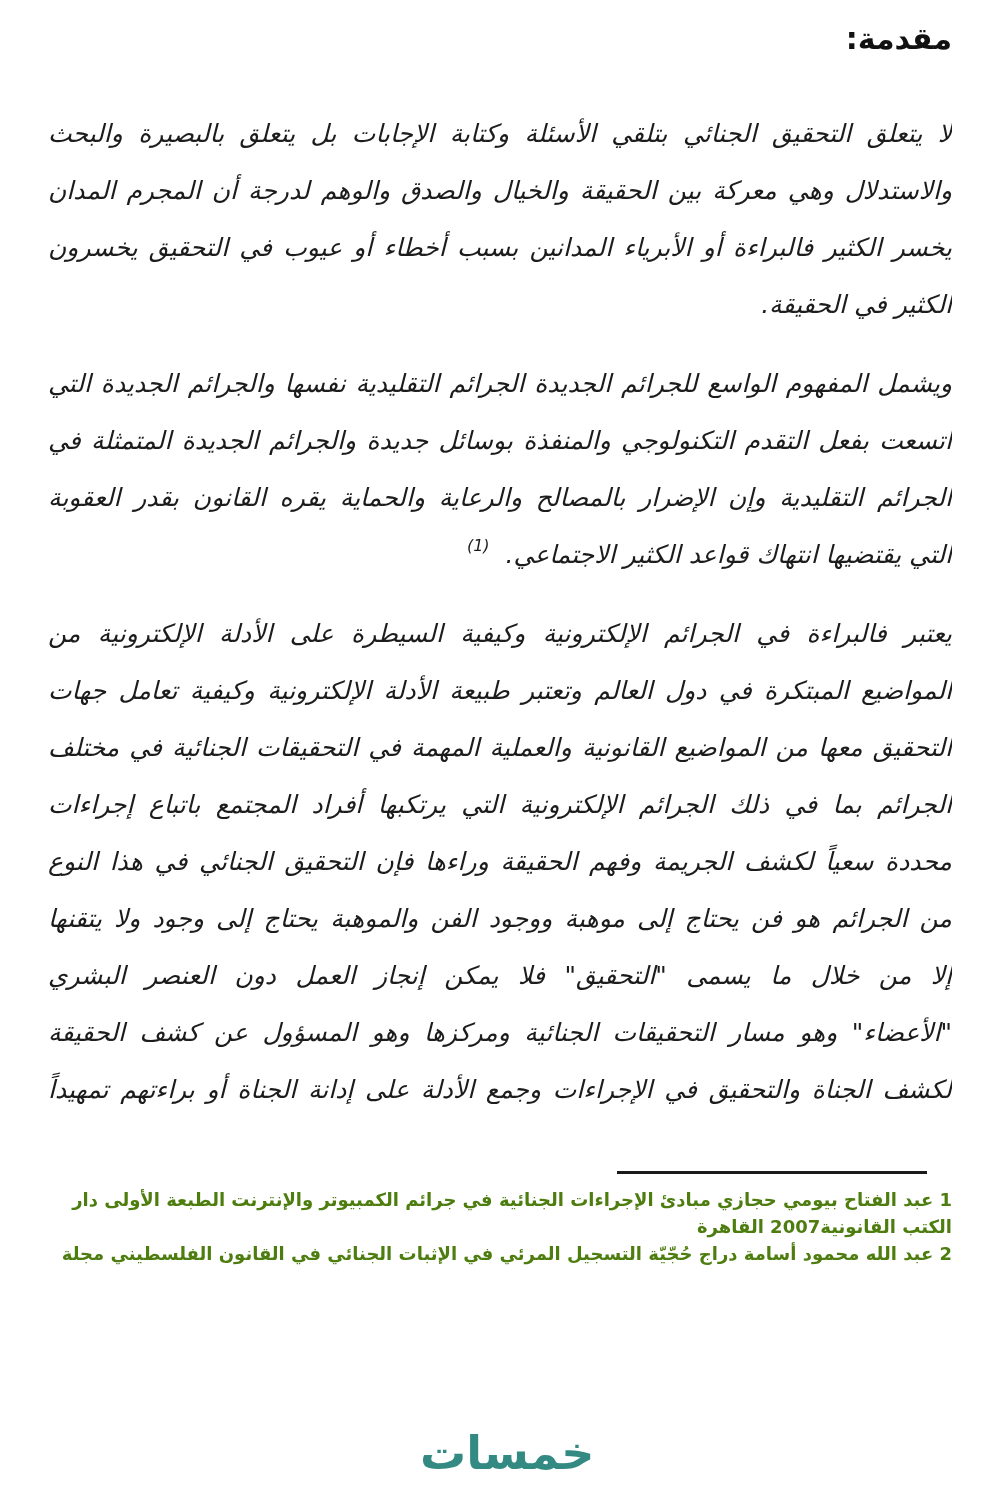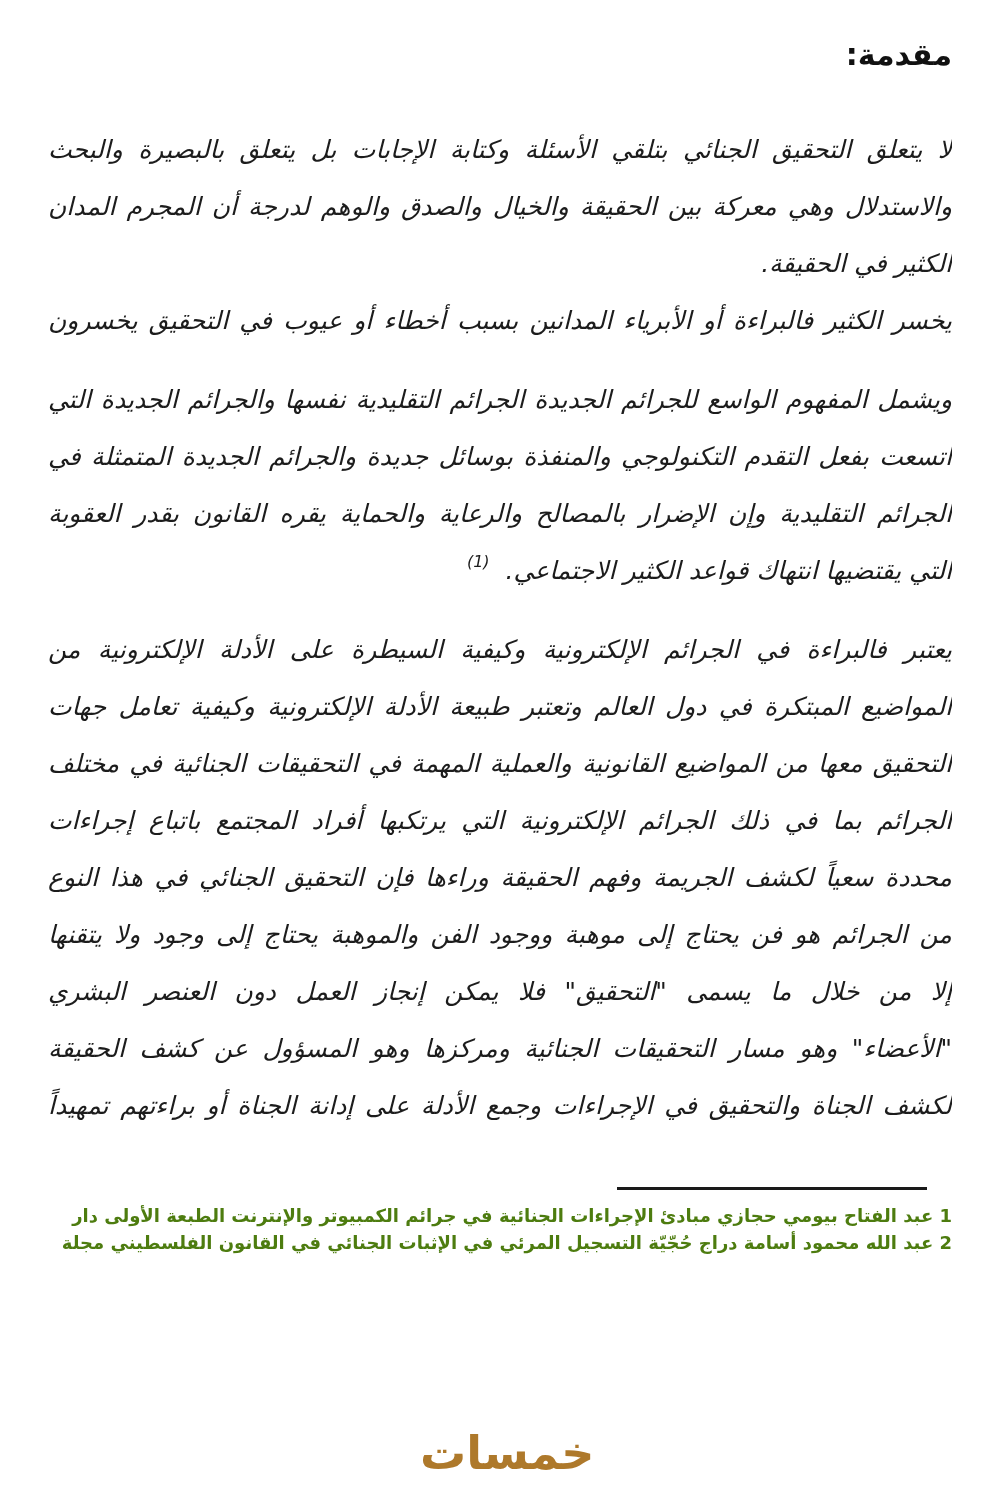--- a/index.html
+++ b/index.html
@@ -2,21 +2,21 @@
 <html lang="ar" dir="rtl"><head>
 <meta charset="utf-8">
 <style>
   html, body { margin: 0; padding: 0; background: #ffffff; }
   .page {
     position: relative;
     width: 1000px;
     height: 1507px;
     box-sizing: border-box;
     background: #ffffff;
-    padding: 16px 48px;
+    padding: 0 48px;
     overflow: hidden;
     direction: rtl;
     font-family: "DejaVu Sans", sans-serif;
     color: #1c1c1c;
   }
   .title {
     margin: 0;
     padding-top: 16px;
     height: 46px;
     line-height: 46px;
@@ -66,37 +66,37 @@
     text-align: right;
     overflow: hidden;
   }
   .watermark {
     position: absolute;
     left: 420px;
     top: 1426px;
     z-index: 0;
     font-size: 46px;
     font-weight: bold;
-    color: #a16207;
+    color: #0f766e;
     opacity: 0.85;
     user-select: none;
   }
 </style>
 </head>
 <body>
 
 <div class="page">
 
   <h1 class="title">مقدمة:</h1>
 
   <section class="para first">
     <div class="ln">لا يتعلق التحقيق الجنائي بتلقي الأسئلة وكتابة الإجابات بل يتعلق بالبصيرة والبحث</div>
     <div class="ln">والاستدلال وهي معركة بين الحقيقة والخيال والصدق والوهم لدرجة أن المجرم المدان</div>
+    <div class="ln">يخسر الكثير فالبراءة أو الأبرياء المدانين بسبب أخطاء أو عيوب في التحقيق يخسرون</div>
     <div class="ln end">الكثير في الحقيقة.</div>
-    <div class="ln">يخسر الكثير فالبراءة أو الأبرياء المدانين بسبب أخطاء أو عيوب في التحقيق يخسرون</div>
   </section>
 
   <section class="para">
     <div class="ln">ويشمل المفهوم الواسع للجرائم الجديدة الجرائم التقليدية نفسها والجرائم الجديدة التي</div>
     <div class="ln">اتسعت بفعل التقدم التكنولوجي والمنفذة بوسائل جديدة والجرائم الجديدة المتمثلة في</div>
     <div class="ln">الجرائم التقليدية وإن الإضرار بالمصالح والرعاية والحماية يقره القانون بقدر العقوبة</div>
     <div class="ln end">
       <span>التي يقتضيها انتهاك قواعد الكثير الاجتماعي.</span>
       <sup class="ref" dir="ltr">(1)</sup>
     </div>
@@ -114,16 +114,17 @@
     <div class="ln">لكشف الجناة والتحقيق في الإجراءات وجمع الأدلة على إدانة الجناة أو براءتهم تمهيداً</div>
   </section>
 
 
   <div class="fn-sep"></div>
 
   <div class="watermark">خمسات</div>
 
   <div class="footnotes">
     <div class="fn-ln">1 عبد الفتاح بيومي حجازي مبادئ الإجراءات الجنائية في جرائم الكمبيوتر والإنترنت الطبعة الأولى دار</div>
+    <div class="fn-ln">الكتب القانونية2007 القاهرة</div>
     <div class="fn-ln">2 عبد الله محمود أسامة دراج حُجّيّة التسجيل المرئي في الإثبات الجنائي في القانون الفلسطيني مجلة جامعة</div>
   </div>
 
 </div>
 
 </body></html>

